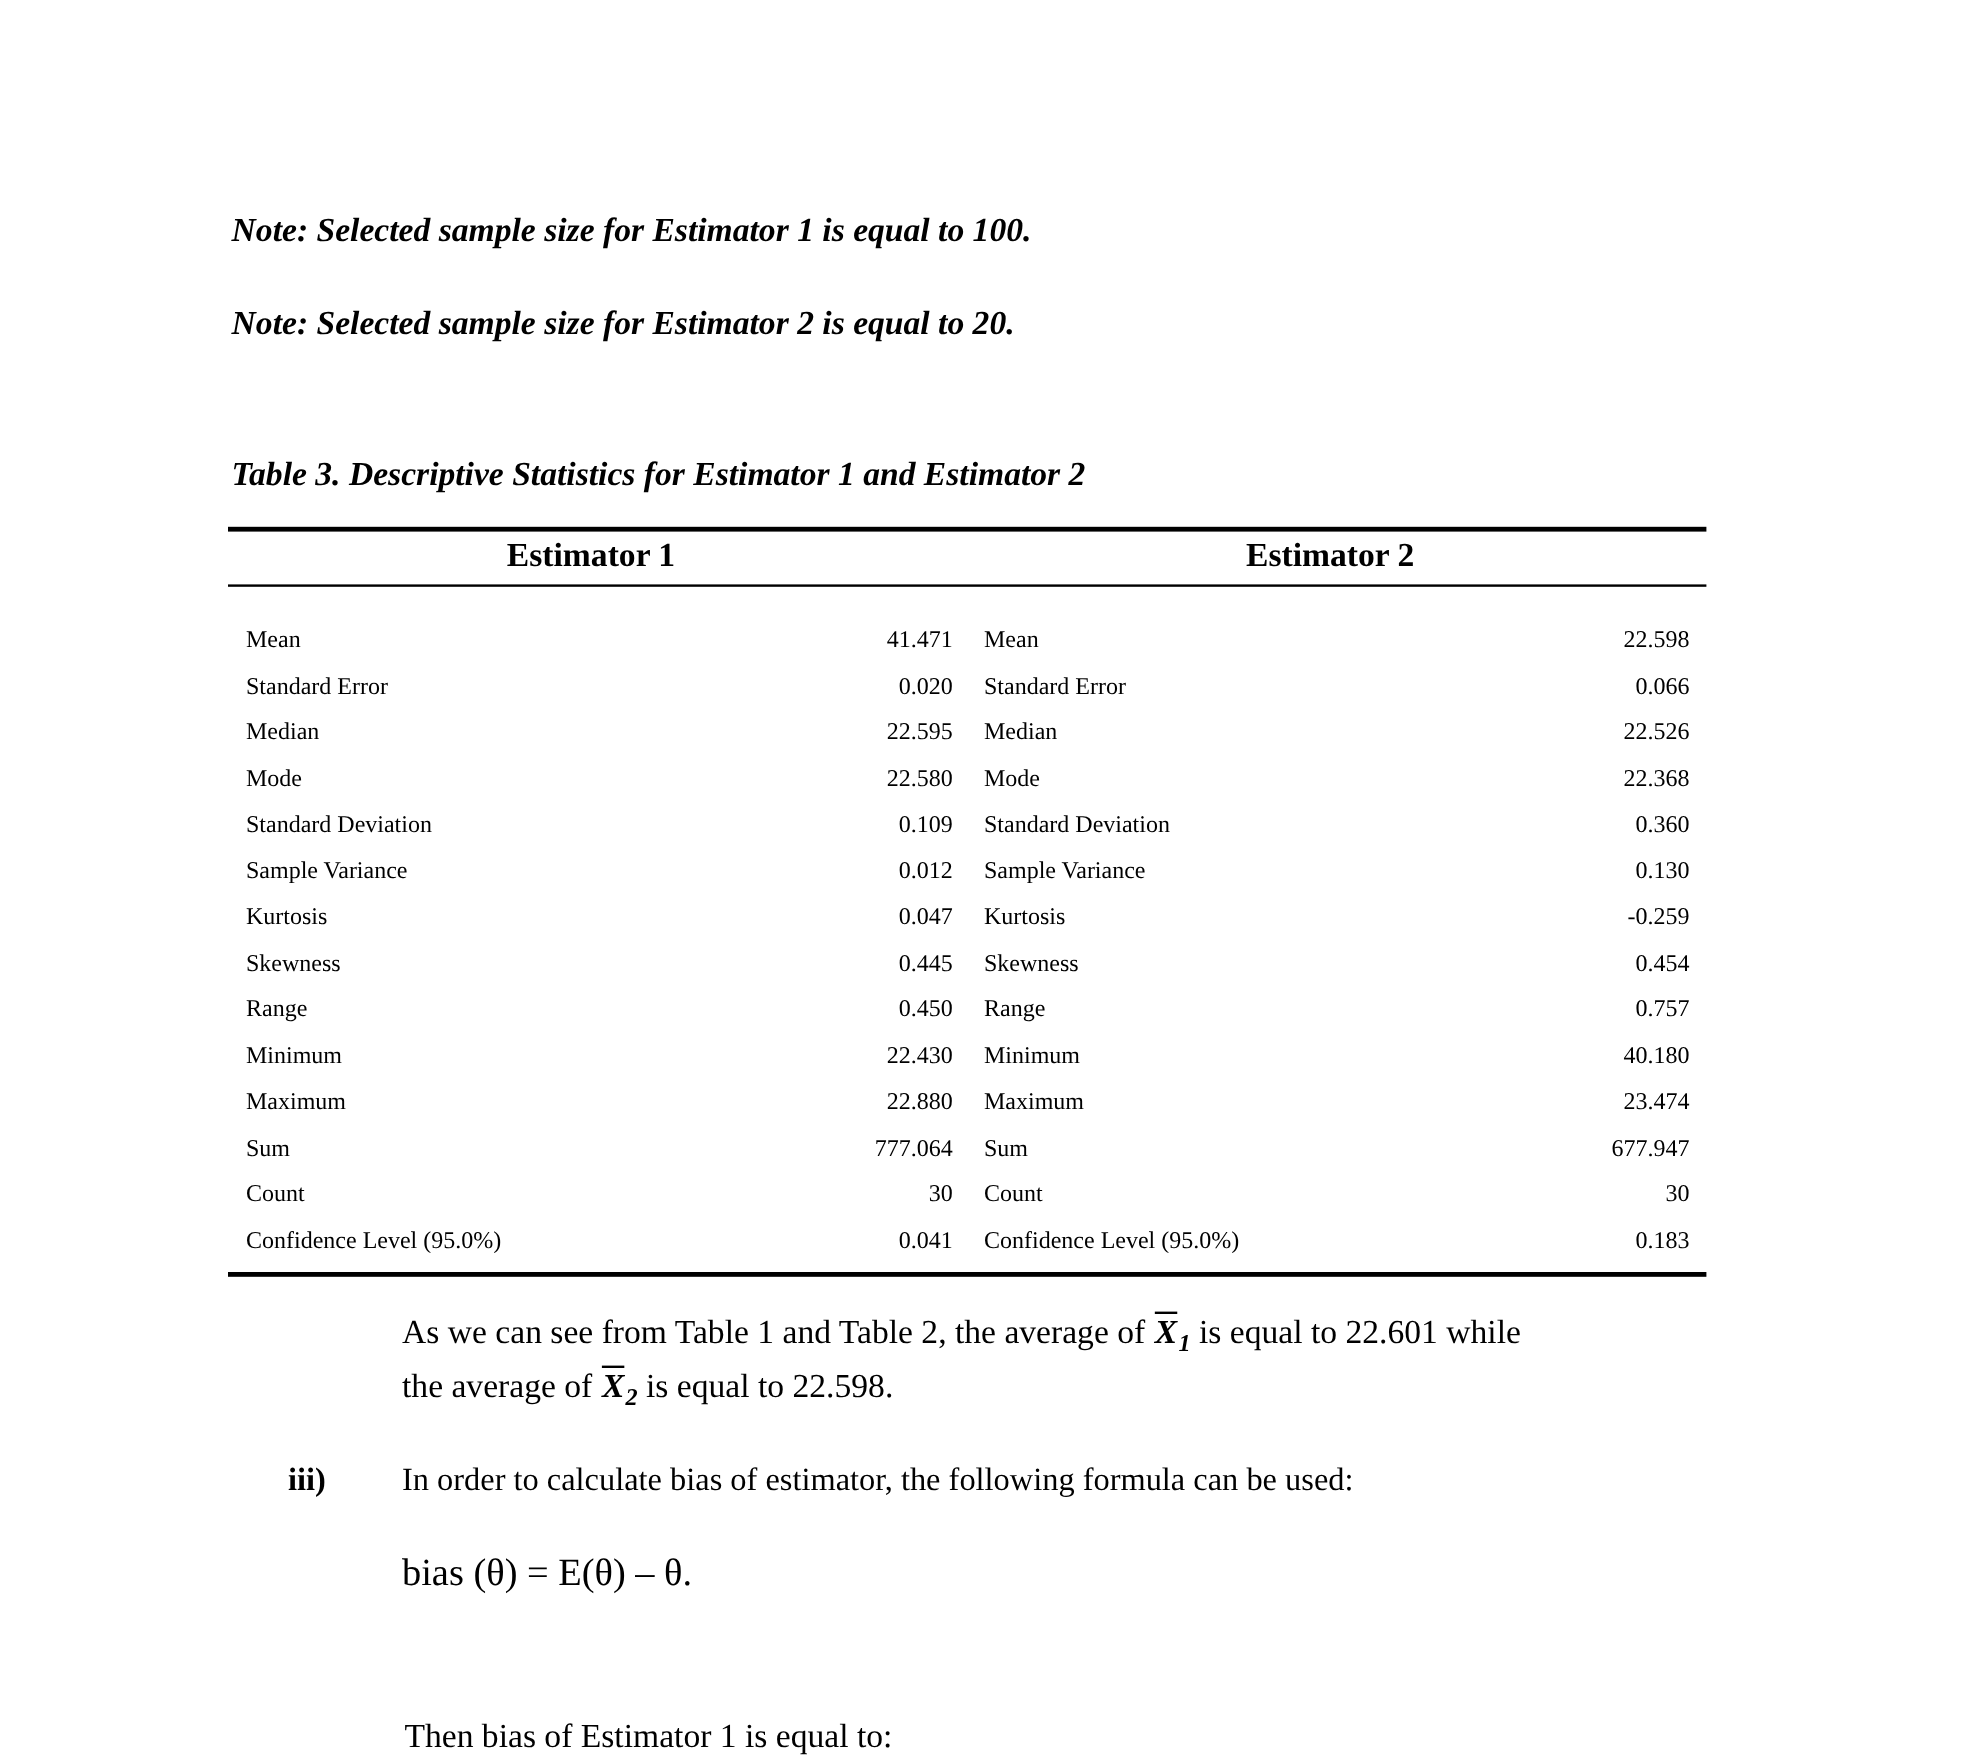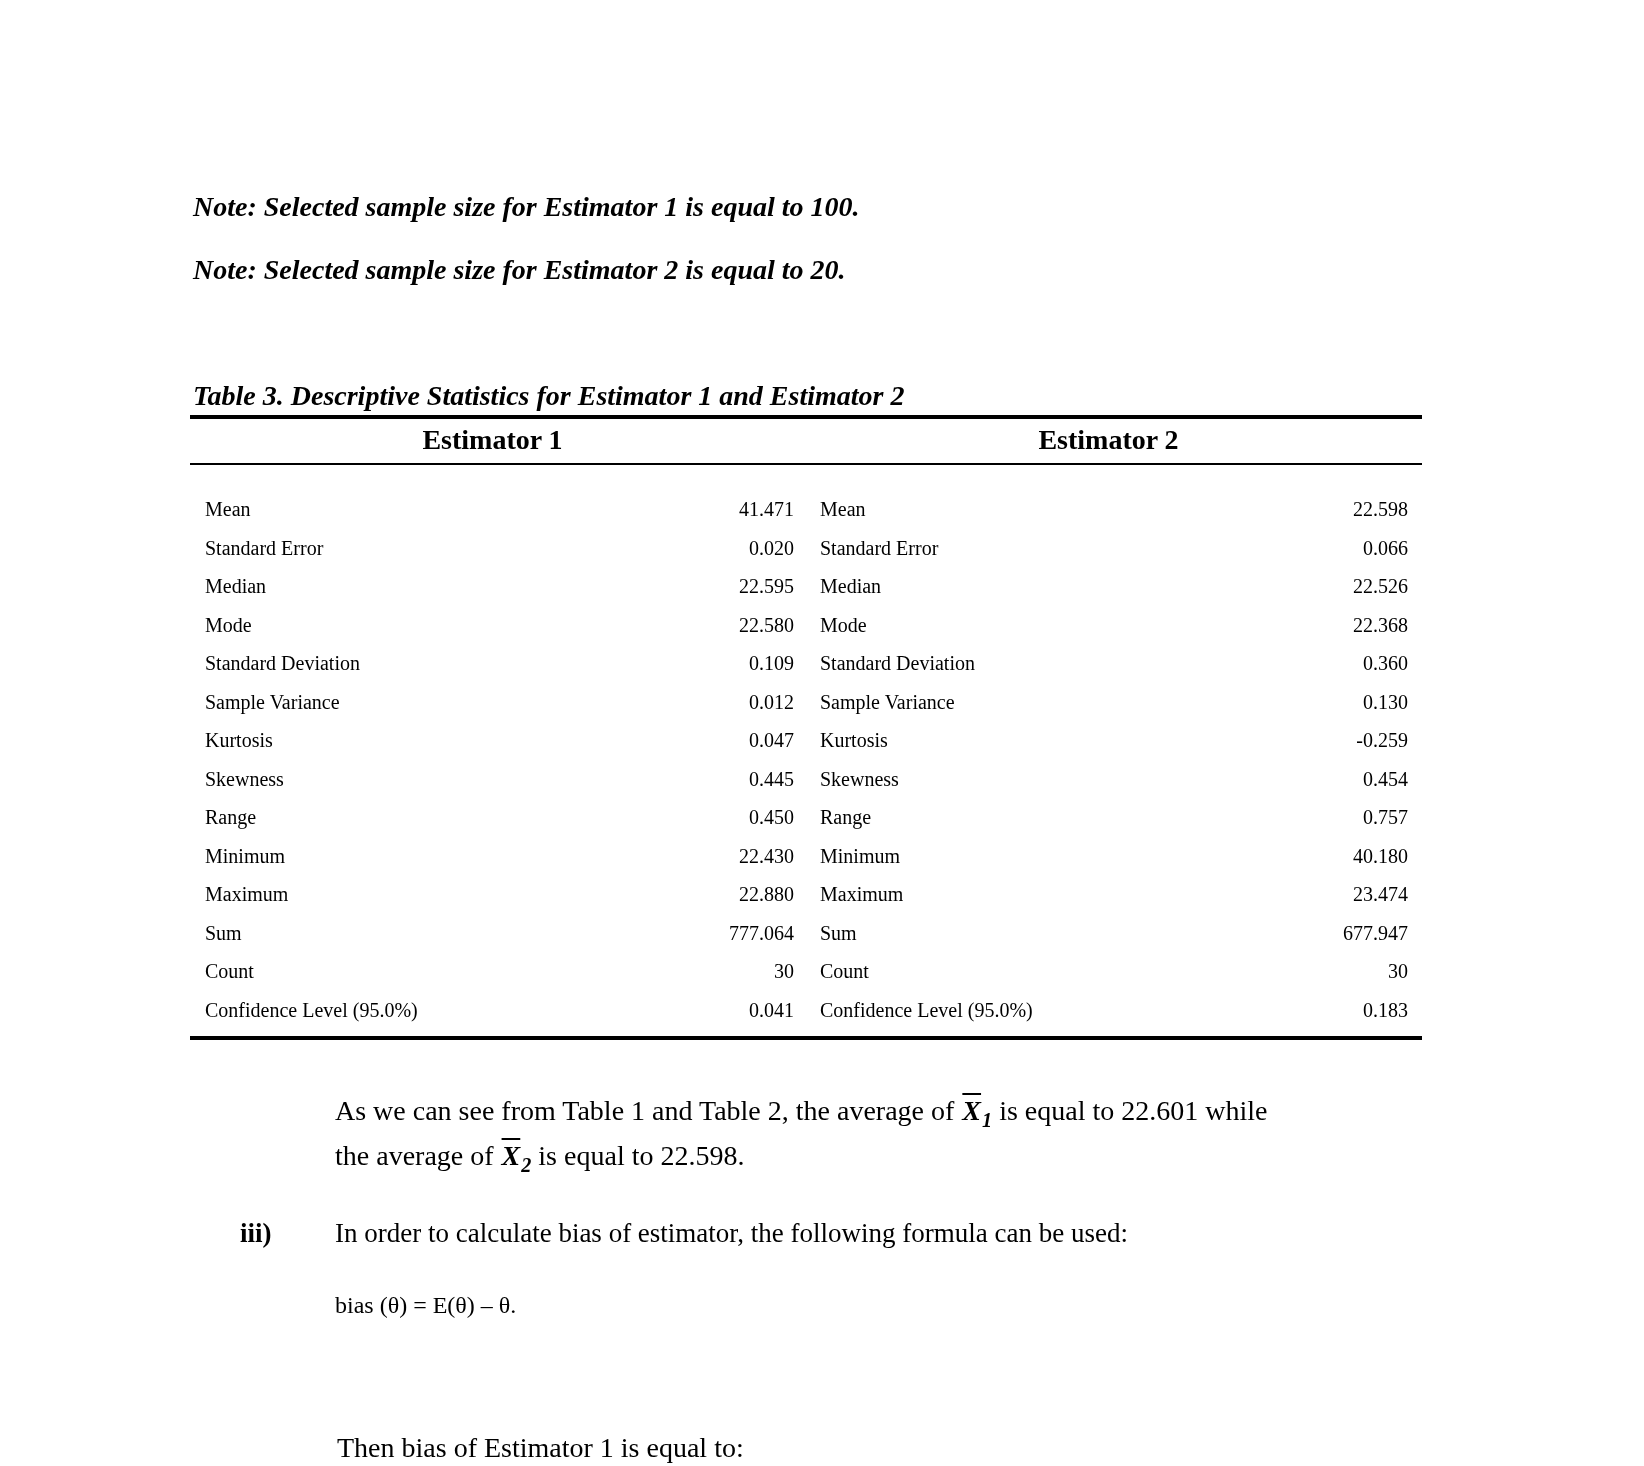--- a/index.html
+++ b/index.html
@@ -19,36 +19,36 @@
   .note {
     position: absolute;
     left: 193px;
     margin: 0;
     font-size: 28px;
     font-weight: bold;
     font-style: italic;
     line-height: 34px;
     white-space: nowrap;
   }
-  .note-1 { top: 190px; text-align: right; }
+  .note-1 { top: 176px; text-align: right; }
   .note-2 { top: 253px; }
   .table-title {
     position: absolute;
     left: 193px;
     top: 380px;
     margin: 0;
     font-size: 28px;
     font-weight: bold;
     font-style: italic;
     white-space: nowrap;
   }
   table.stats-table {
     position: absolute;
     left: 190px;
-    top: 415px;
+    top: 439px;
     width: 1232px;
     border-collapse: collapse;
     border-top: 4px solid #000;
     border-bottom: 4px solid #000;
     table-layout: fixed;
   }
   .stats-table thead th {
     border-bottom: 2px solid #000;
     font-weight: bold;
     font-size: 28px;
@@ -103,21 +103,21 @@
   .list-marker {
     display: inline-block;
     width: 95px;
     font-weight: bold;
   }
   .formula-line {
     position: absolute;
     left: 335px;
     top: 1292px;
     margin: 0;
-    font-size: 24px;
+    font-size: 32px;
     white-space: nowrap;
   }
   .closing-line {
     position: absolute;
     left: 337px;
     top: 1432px;
     margin: 0;
     font-size: 28px;
     white-space: nowrap;
   }

